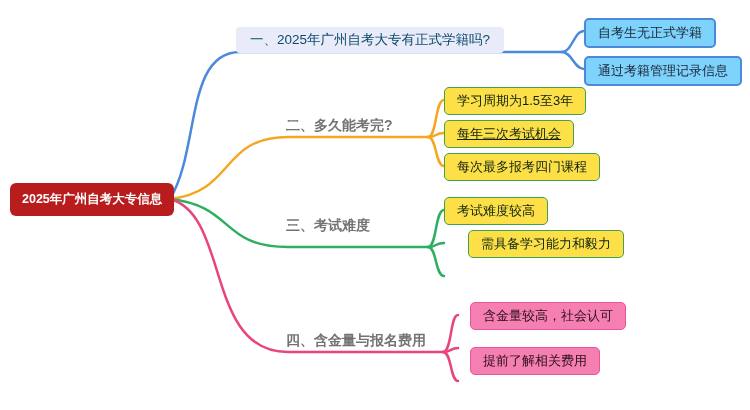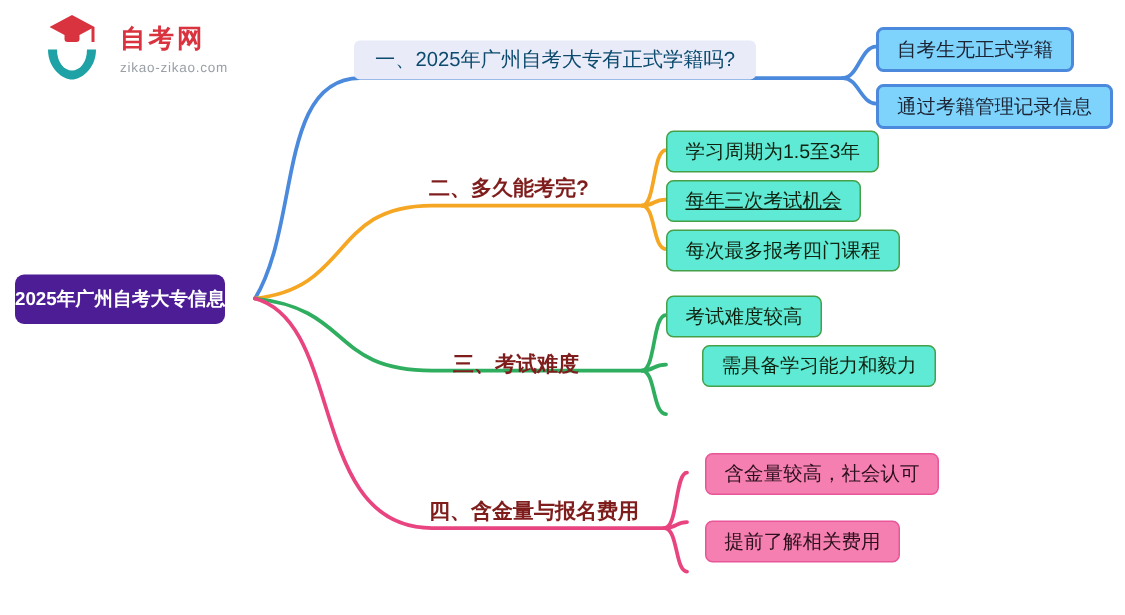--- a/index.html
+++ b/index.html
@@ -18,35 +18,35 @@
   .logo-icon { width:48px; height:48px; }
   .logo-text { margin-left:8px; }
   .logo-title { color:#d9333f; font-size:17px; font-weight:bold; letter-spacing:2px; }
   .logo-subtitle { color:#9aa0a6; font-size:9px; margin-top:3px; letter-spacing:0.5px; }
 
   
   .node { position:absolute; z-index:2; white-space:nowrap; }
   .box { border-radius:5px; padding:4px 12px; font-size:13px; line-height:18px; color:#1c2333; }
 
   .root {
-    left:10px; top:183px; background:#4c1d95; color:#ffffff;
-    font-weight:bold; font-size:12.5px; padding:8px 0; border-radius:6px;
+    left:10px; top:183px; background:#b91c1c; color:#ffffff;
+    font-weight:bold; font-size:12.5px; padding:8px 12px; border-radius:6px;
   }
 
   .h1 {
     left:236px; top:27px; background:#e9ebf8; color:#0c4a6e;
     font-weight:normal; font-size:13.5px; padding:4px 14px; border-radius:4px; line-height:18px;
   }
-  .bhead { font-weight:bold; font-size:14px; color:#7f1d1d; line-height:20px; }
+  .bhead { font-weight:bold; font-size:14px; color:#737373; line-height:20px; }
   .h2 { left:286px; top:115px; }
-  .h3 { left:286px; top:232px;margin-left:16px; }
+  .h3 { left:286px; top:215px; }
   .h4 { left:286px; top:330px; }
 
   .outlined { background:#7dd3fc; border:2px solid #4a89dc; }
-  .green    { background:#5eead4; border:1px solid #45a049; color:#0f2310; }
+  .green    { background:#fde047; border:1px solid #45a049; color:#0f2310; }
   .pink     { background:#f47fb0; border:1px solid #e8569a; color:#2b0f1c;margin-left:12px; }
 
   .b1c1 { left:584px; top:18px; }
   .b1c2 { left:584px; top:56px; }
   .b2c1 { left:444px; top:87px; }
   .b2c2 { left:444px; top:120px;text-decoration:underline; }
   .b2c3 { left:444px; top:153px; }
   .b3c1 { left:444px; top:197px; }
   .b3c2 { left:468px; top:230px; }
   .b3c3 { left:444px; top:263px; }
@@ -78,32 +78,20 @@
       <path d="M428,247 C437,247 435,276 444,276"></path>
     </g>
     <g stroke="#e8447f" stroke-width="2.5" fill="none" stroke-linecap="round">
       <path d="M170,199 C230,215 205,352 288,352 L443,352"></path>
       <path d="M443,352 C452,352 450,315 458,315"></path>
       <path d="M443,352 C452,352 450,348 458,348"></path>
       <path d="M443,352 C452,352 450,381 458,381"></path>
     </g>
   </svg>
 
-  <div class="logo">
-    <svg class="logo-icon" viewBox="0 0 48 48">
-      <path d="M8,25 C8,38 18,45 24,45 C30,45 40,38 40,25 L34,25 C34,34 29,39 24,39 C19,39 14,34 14,25 Z" fill="#1fa2a6"></path>
-      <path d="M24,2 L39,10 L24,18 L9,10 Z" fill="#d9333f"></path>
-      <rect x="19" y="14" width="10" height="6" rx="2" fill="#d9333f"></rect>
-      <line x1="38" y1="10" x2="38" y2="20" stroke="#d9333f" stroke-width="2"></line>
-    </svg>
-    <div class="logo-text">
-      <div class="logo-title">自考网</div>
-      <div class="logo-subtitle">zikao-zikao.com</div>
-    </div>
-  </div>
 
   <div class="node root">2025年广州自考大专信息</div>
 
   <div class="node h1">一、2025年广州自考大专有正式学籍吗?</div>
   <div class="node box outlined b1c1">自考生无正式学籍</div>
   <div class="node box outlined b1c2">通过考籍管理记录信息</div>
 
   <div class="node bhead h2">二、多久能考完?</div>
   <div class="node box green b2c1">学习周期为1.5至3年</div>
   <div class="node box green b2c2">每年三次考试机会</div>

